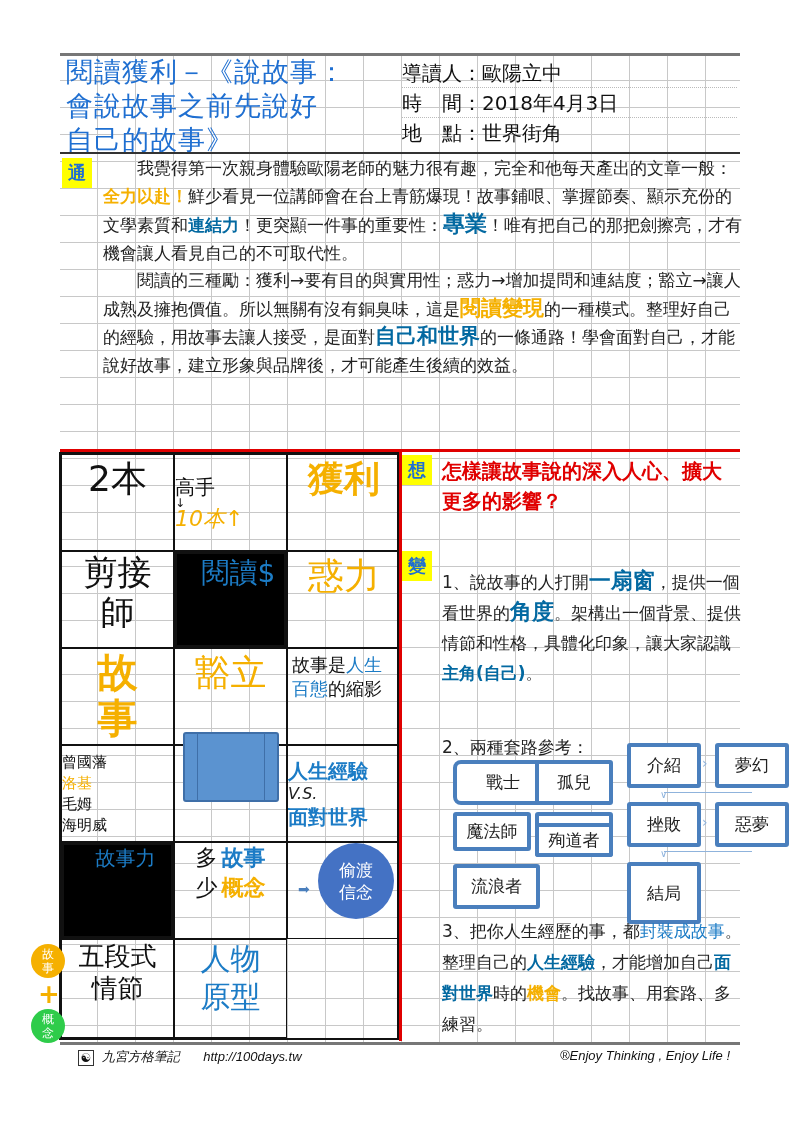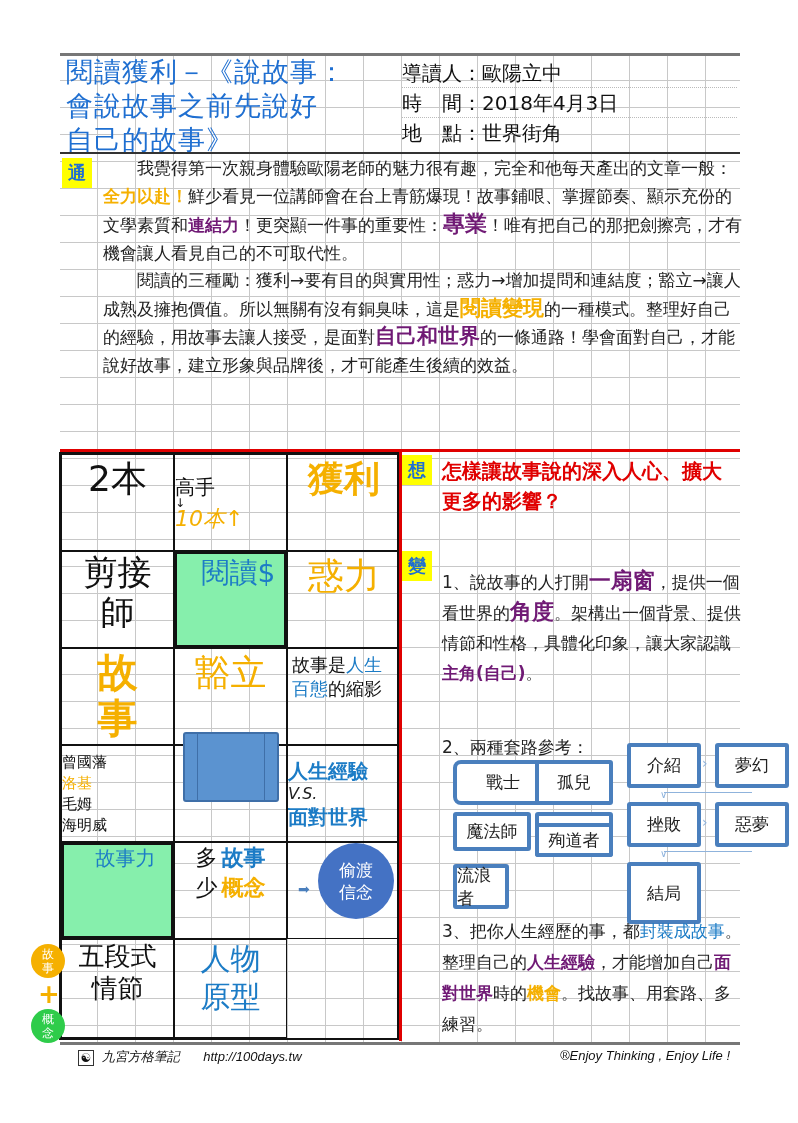--- a/index.html
+++ b/index.html
@@ -13,27 +13,27 @@
   .bottomline{position:absolute;left:60px;top:1042px;width:680px;height:3px;background:#777;}
   .title{position:absolute;left:66px;top:55px;width:330px;color:#1f6fd1;font-size:27px;line-height:34px;letter-spacing:1px;font-family:"DejaVu Sans",sans-serif;}
   .meta{position:absolute;left:402px;top:58px;width:335px;font-size:20px;line-height:30px;color:#111;}
   .meta-row{height:30px;border-bottom:1px dotted #bbb;white-space:nowrap;}
   .sep-line{position:absolute;left:60px;top:152px;width:680px;height:2px;background:#333;}
   .tag{position:absolute;width:30px;height:30px;background:#ffff00;color:#1f6fd1;font-size:18px;font-weight:bold;text-align:center;line-height:30px;}
   .body-text{position:absolute;left:103px;top:155px;width:640px;font-size:17px;line-height:27.5px;color:#222;}
   .body-text p{text-indent:2em;}
   .y{color:#f5b000;}
   .b{color:#1c7cc6;}
-  .bb{color:#701a75;font-weight:bold;}
+  .bb{color:#0369a1;font-weight:bold;}
   .r{color:#e00000;}
   .red-h{position:absolute;left:60px;top:449px;width:680px;height:3px;background:#e00000;}
   .red-v{position:absolute;left:399px;top:449px;width:3px;height:592px;background:#e00000;}
   .grid{position:absolute;left:59px;top:452px;width:340px;height:588px;border:2px solid #111;display:grid;grid-template-columns:113px 113px 114px;grid-template-rows:97px 97px 97px 97px 97px 99px;}
   .cell{border:1px solid #111;display:flex;align-items:flex-start;justify-content:center;text-align:center;position:relative;}
-  .yellowcell{background:#86efac;padding-left:16px;}
+  .yellowcell{background:#000000;padding-left:16px;}
   .big{font-size:36px;}
   .orange{color:#f5b000;}
   .blue{color:#1c7cc6;}
   .circle-btn{position:absolute;border-radius:50%;display:flex;align-items:center;justify-content:center;color:#fff;font-size:12px;line-height:14px;text-align:center;}
   .right-text{position:absolute;left:442px;width:300px;font-size:17px;line-height:30px;color:#222;}
   .box{position:absolute;border:4px solid #4a7fbd;border-radius:3px;background:#fff;display:flex;align-items:center;justify-content:center;font-size:17px;color:#222;}
   .arrow-h{position:absolute;height:1px;background:#8fb3dc;}
   .footer{position:absolute;left:62px;top:1048px;width:676px;height:20px;font-size:13px;font-style:italic;font-family:"Liberation Sans",sans-serif;color:#111;padding-left:16px;}
 </style>
 </head>
@@ -159,21 +159,21 @@
 <div class="tag" style="left:402px;top:551px;">變</div>
 <div class="right-text" style="top:566px;line-height:30px;">
   <span>1、說故事的人打開</span><span class="bb" style="font-size:22px">一扇窗</span><span>，提供一個看世界的</span><span class="bb" style="font-size:22px">角度</span><span>。架構出一個背景、提供情節和性格，具體化印象，讓大家認識</span><span class="bb">主角(自己)</span><span>。</span>
 </div>
 <div class="right-text" style="top:732px;">2、兩種套路參考：</div>
 
 <div class="box" style="left:453px;top:760px;width:100px;height:45px;border-radius:8px;">戰士</div>
 <div class="box" style="left:535px;top:760px;width:78px;height:45px;">孤兒</div>
 <div class="box" style="left:453px;top:812px;width:78px;height:39px;">魔法師</div>
 <div class="box" style="left:535px;top:812px;width:78px;height:45px;">天真者</div>
-<div class="box" style="left:453px;top:864px;width:56px;height:45px;">流浪者</div>
+<div class="box" style="left:453px;top:864px;width:87px;height:45px;">流浪者</div>
 <div class="box" style="left:535px;top:823px;width:78px;height:34px;">殉道者</div>
 
 <div class="box" style="left:627px;top:743px;width:74px;height:45px;">介紹</div>
 <div class="box" style="left:715px;top:743px;width:74px;height:45px;">夢幻</div>
 <div class="box" style="left:627px;top:802px;width:74px;height:45px;">挫敗</div>
 <div class="box" style="left:715px;top:802px;width:74px;height:45px;">惡夢</div>
 <div class="box" style="left:627px;top:862px;width:74px;height:62px;">結局</div>
 <span style="position:absolute;left:702px;top:755px;color:#8fb3dc;font-size:14px;">›</span>
 <span style="position:absolute;left:702px;top:814px;color:#8fb3dc;font-size:14px;">›</span>
 <div class="arrow-h" style="left:664px;top:792px;width:88px;"></div>

